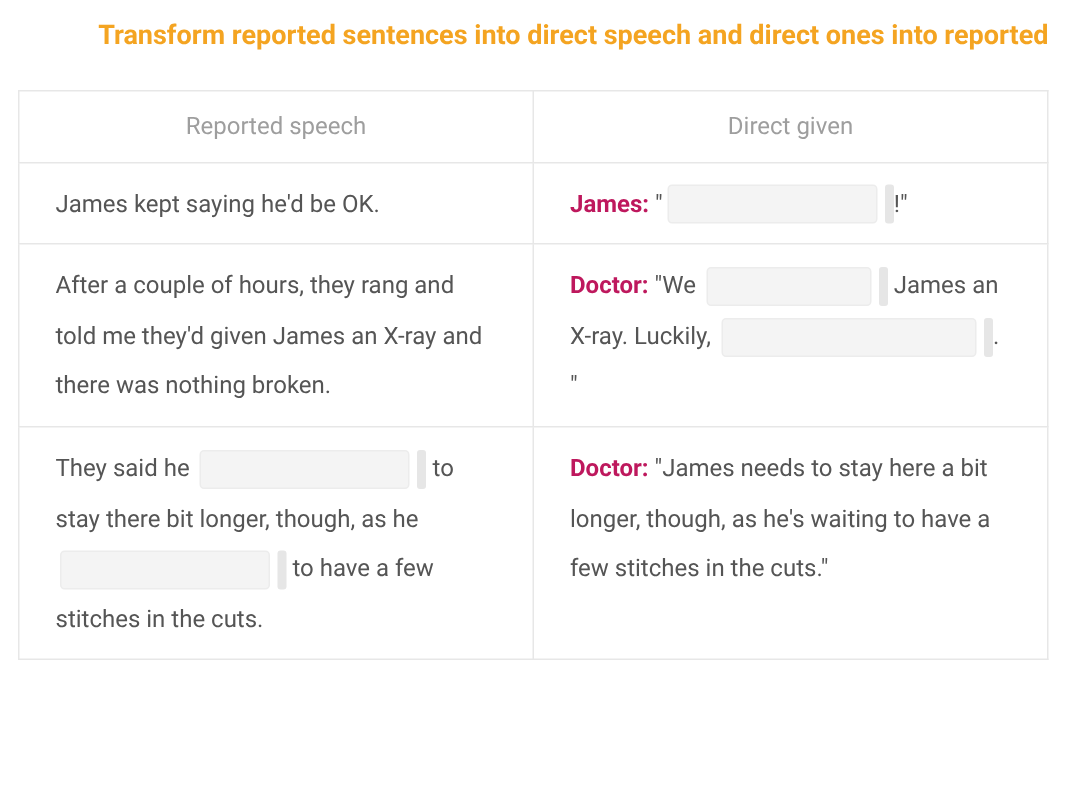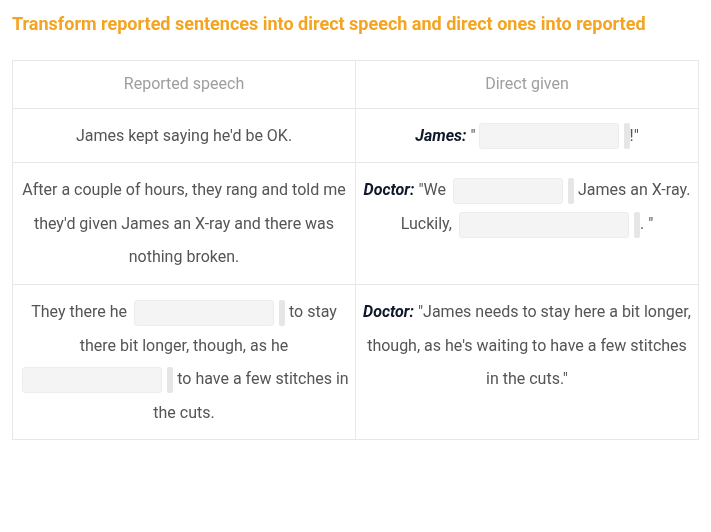--- a/index.html
+++ b/index.html
@@ -10,35 +10,35 @@
     background: #fff;
     width: 711px;
     color: #555;
   }
   .title {
     color: #f4a421;
     font-weight: 700;
     font-size: 18px;
     line-height: 1.35;
     margin: 0 0 24px 0;
+    text-align: right;
   }
   table {
     border-collapse: collapse;
     width: 100%;
     table-layout: fixed;
     border-radius: 19px;
   }
   th, td {
     border: 1px solid #e7e7e7;
-    padding: 10px 4px;
+    padding: 10px 24px;
     vertical-align: top;
     font-size: 16px;
     line-height: 2.1;
     color: #555;
-    text-align: center;
   }
   th {
     font-weight: 400;
     color: #9e9e9e;
     text-align: center;
     padding: 12px 10px;
     line-height: 1.4;
   }
   .blank {
     display: inline-block;
@@ -54,21 +54,21 @@
   .blank.wide { width: 170px; }
   .hint {
     display: inline-block;
     width: 6px;
     height: 26px;
     background: #e6e6e6;
     border-radius: 2px;
     vertical-align: middle;
     margin-left: 2px;
   }
-  b { color: #0f172a; font-weight: 700; font-style: italic; }
+  b { color: #be185d; font-weight: 700; }
 </style>
 </head>
 <body>
 
 <h2 class="title">Transform reported sentences into direct speech and direct ones into reported</h2>
 
 <table>
   <thead>
     <tr>
       <th>Reported speech</th>
@@ -90,21 +90,21 @@
       <td>
         <span>After a couple of hours, they rang and told me they'd given James an X-ray and there was nothing broken.</span>
       </td>
       <td>
         <b>Doctor:</b><span> "We </span><span class="blank narrow"></span><span class="hint"></span><span> James an X-ray. Luckily, </span><span class="blank wide"></span><span class="hint"></span><span>. "</span>
       </td>
     </tr>
 
     <tr>
       <td>
-        <span>They there he </span><span class="blank"></span><span class="hint"></span><span> to stay there bit longer, though, as he </span><span class="blank"></span><span class="hint"></span><span> to have a few stitches in the cuts.</span>
+        <span>They said he </span><span class="blank"></span><span class="hint"></span><span> to stay there bit longer, though, as he </span><span class="blank"></span><span class="hint"></span><span> to have a few stitches in the cuts.</span>
       </td>
       <td>
         <b>Doctor:</b><span> "James needs to stay here a bit longer, though, as he's waiting to have a few stitches in the cuts."</span>
       </td>
     </tr>
 
   </tbody>
 </table>
 
 </body></html>

